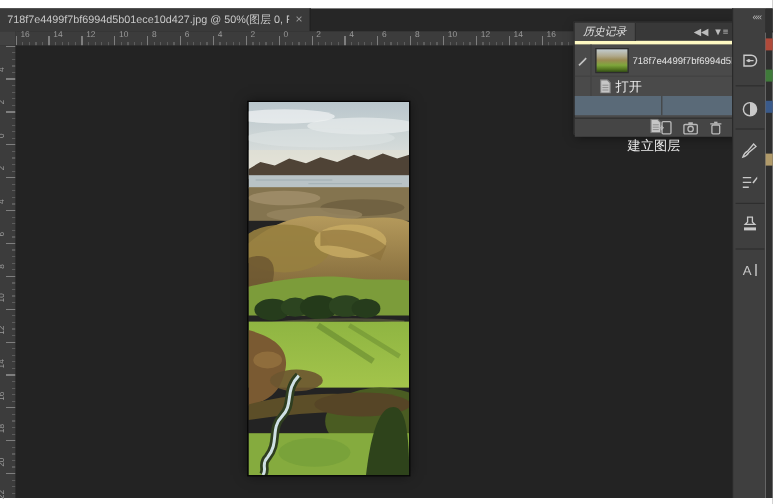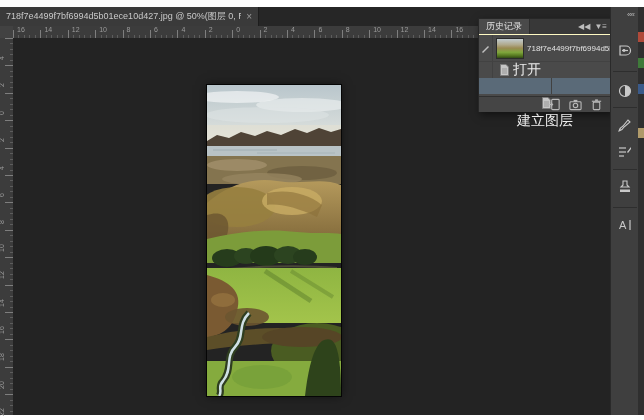--- a/index.html
+++ b/index.html
@@ -34,35 +34,35 @@
   .ruler-corner{left:0;top:26px;width:13px;height:12px;background:#424242;border-right:1px solid #2a2a2a;border-bottom:1px solid #2a2a2a;}
   .ruler-top .num{position:absolute;top:0;font-size:7px;color:#9b9b9b;transform:translateX(1px);}
   .ruler-left .num{position:absolute;left:0;font-size:7px;color:#9b9b9b;transform:rotate(-90deg);transform-origin:4px 6px;}
   
   .pasteboard{left:13px;top:38px;width:597px;height:377px;background:#232323;}
   .photo{left:207px;top:85px;width:134px;height:311px;outline:1px solid #050505;
     box-shadow:0 0 10px rgba(0,0,0,.55);}
   
   .panel{left:478px;top:18px;width:134px;height:94px;background:#4a4a4a;
     border:1px solid #272727;box-shadow:2px 3px 8px rgba(0,0,0,.5);box-sizing:border-box;}
-  .panel-header{height:15px;background:#383838;display:flex;align-items:flex-start;border-bottom:1px solid #fef9c3;}
+  .panel-header{height:15px;background:#383838;display:flex;align-items:flex-start;border-bottom:3px solid #fef9c3;font-style:italic;}
   .panel-tab{background:#4a4a4a;height:15px;display:flex;align-items:center;padding:0 7px;
     font-size:9px;color:#e4e4e4;border-right:1px solid #2e2e2e;}
   .panel-header .hdr-icons{margin-left:auto;display:flex;gap:4px;padding-right:4px;}
   .panel-header .hicon{font-size:8px;color:#bdbdbd;line-height:15px;}
   .panel-body{height:61px;}
   .snap-row{height:26px;display:flex;align-items:center;gap:3px;border-bottom:1px solid #424242;}
   .src-col{width:13px;height:100%;display:flex;align-items:center;justify-content:center;border-right:1px solid #414141;flex:0 0 auto;}
   .snap-thumb{width:26px;height:19px;flex:0 0 auto;border:1px solid #2c2c2c;
     background:linear-gradient(#c2ccd0 0%,#b0a98c 30%,#9a8a52 48%,#7fa63c 70%,#54761f 88%,#324a18 100%);}
   .snap-label{font-size:8px;color:#e2e2e2;white-space:nowrap;overflow:hidden;}
   .state-row{height:16px;display:flex;align-items:center;gap:3px;}
   .state-row.selected{background:#5a6a78;flex-direction:column;}
   .state-row .doc-ic{margin-left:3px;flex:0 0 auto;}
-  .state-label{font-size:14px;color:#ececec;white-space:nowrap;}
+  .state-label{font-size:11px;color:#ececec;white-space:nowrap;}
   .panel-footer{height:15px;background:#454545;border-top:1px solid #303030;
     display:flex;align-items:center;justify-content:flex-end;gap:8px;padding-right:8px;}
   
   .dock{left:610px;top:7px;width:28px;height:408px;background:#3f3f3f;border-left:1px solid #2a2a2a;box-sizing:border-box;}
   .dock .collapse{position:absolute;top:3px;right:4px;font-size:8px;color:#b5b5b5;letter-spacing:-1px;}
   .dock-btn{position:absolute;left:4px;width:20px;height:20px;display:flex;align-items:center;justify-content:center;}
   .dock-sep{position:absolute;left:2px;width:24px;height:0;border-top:1px solid #2e2e2e;}
   .edgestrip{left:638px;top:7px;width:6px;height:408px;background:#2f2f2f;}
   .edgestrip .frag{position:absolute;left:0;width:6px;height:10px;}
   svg{display:block;}

